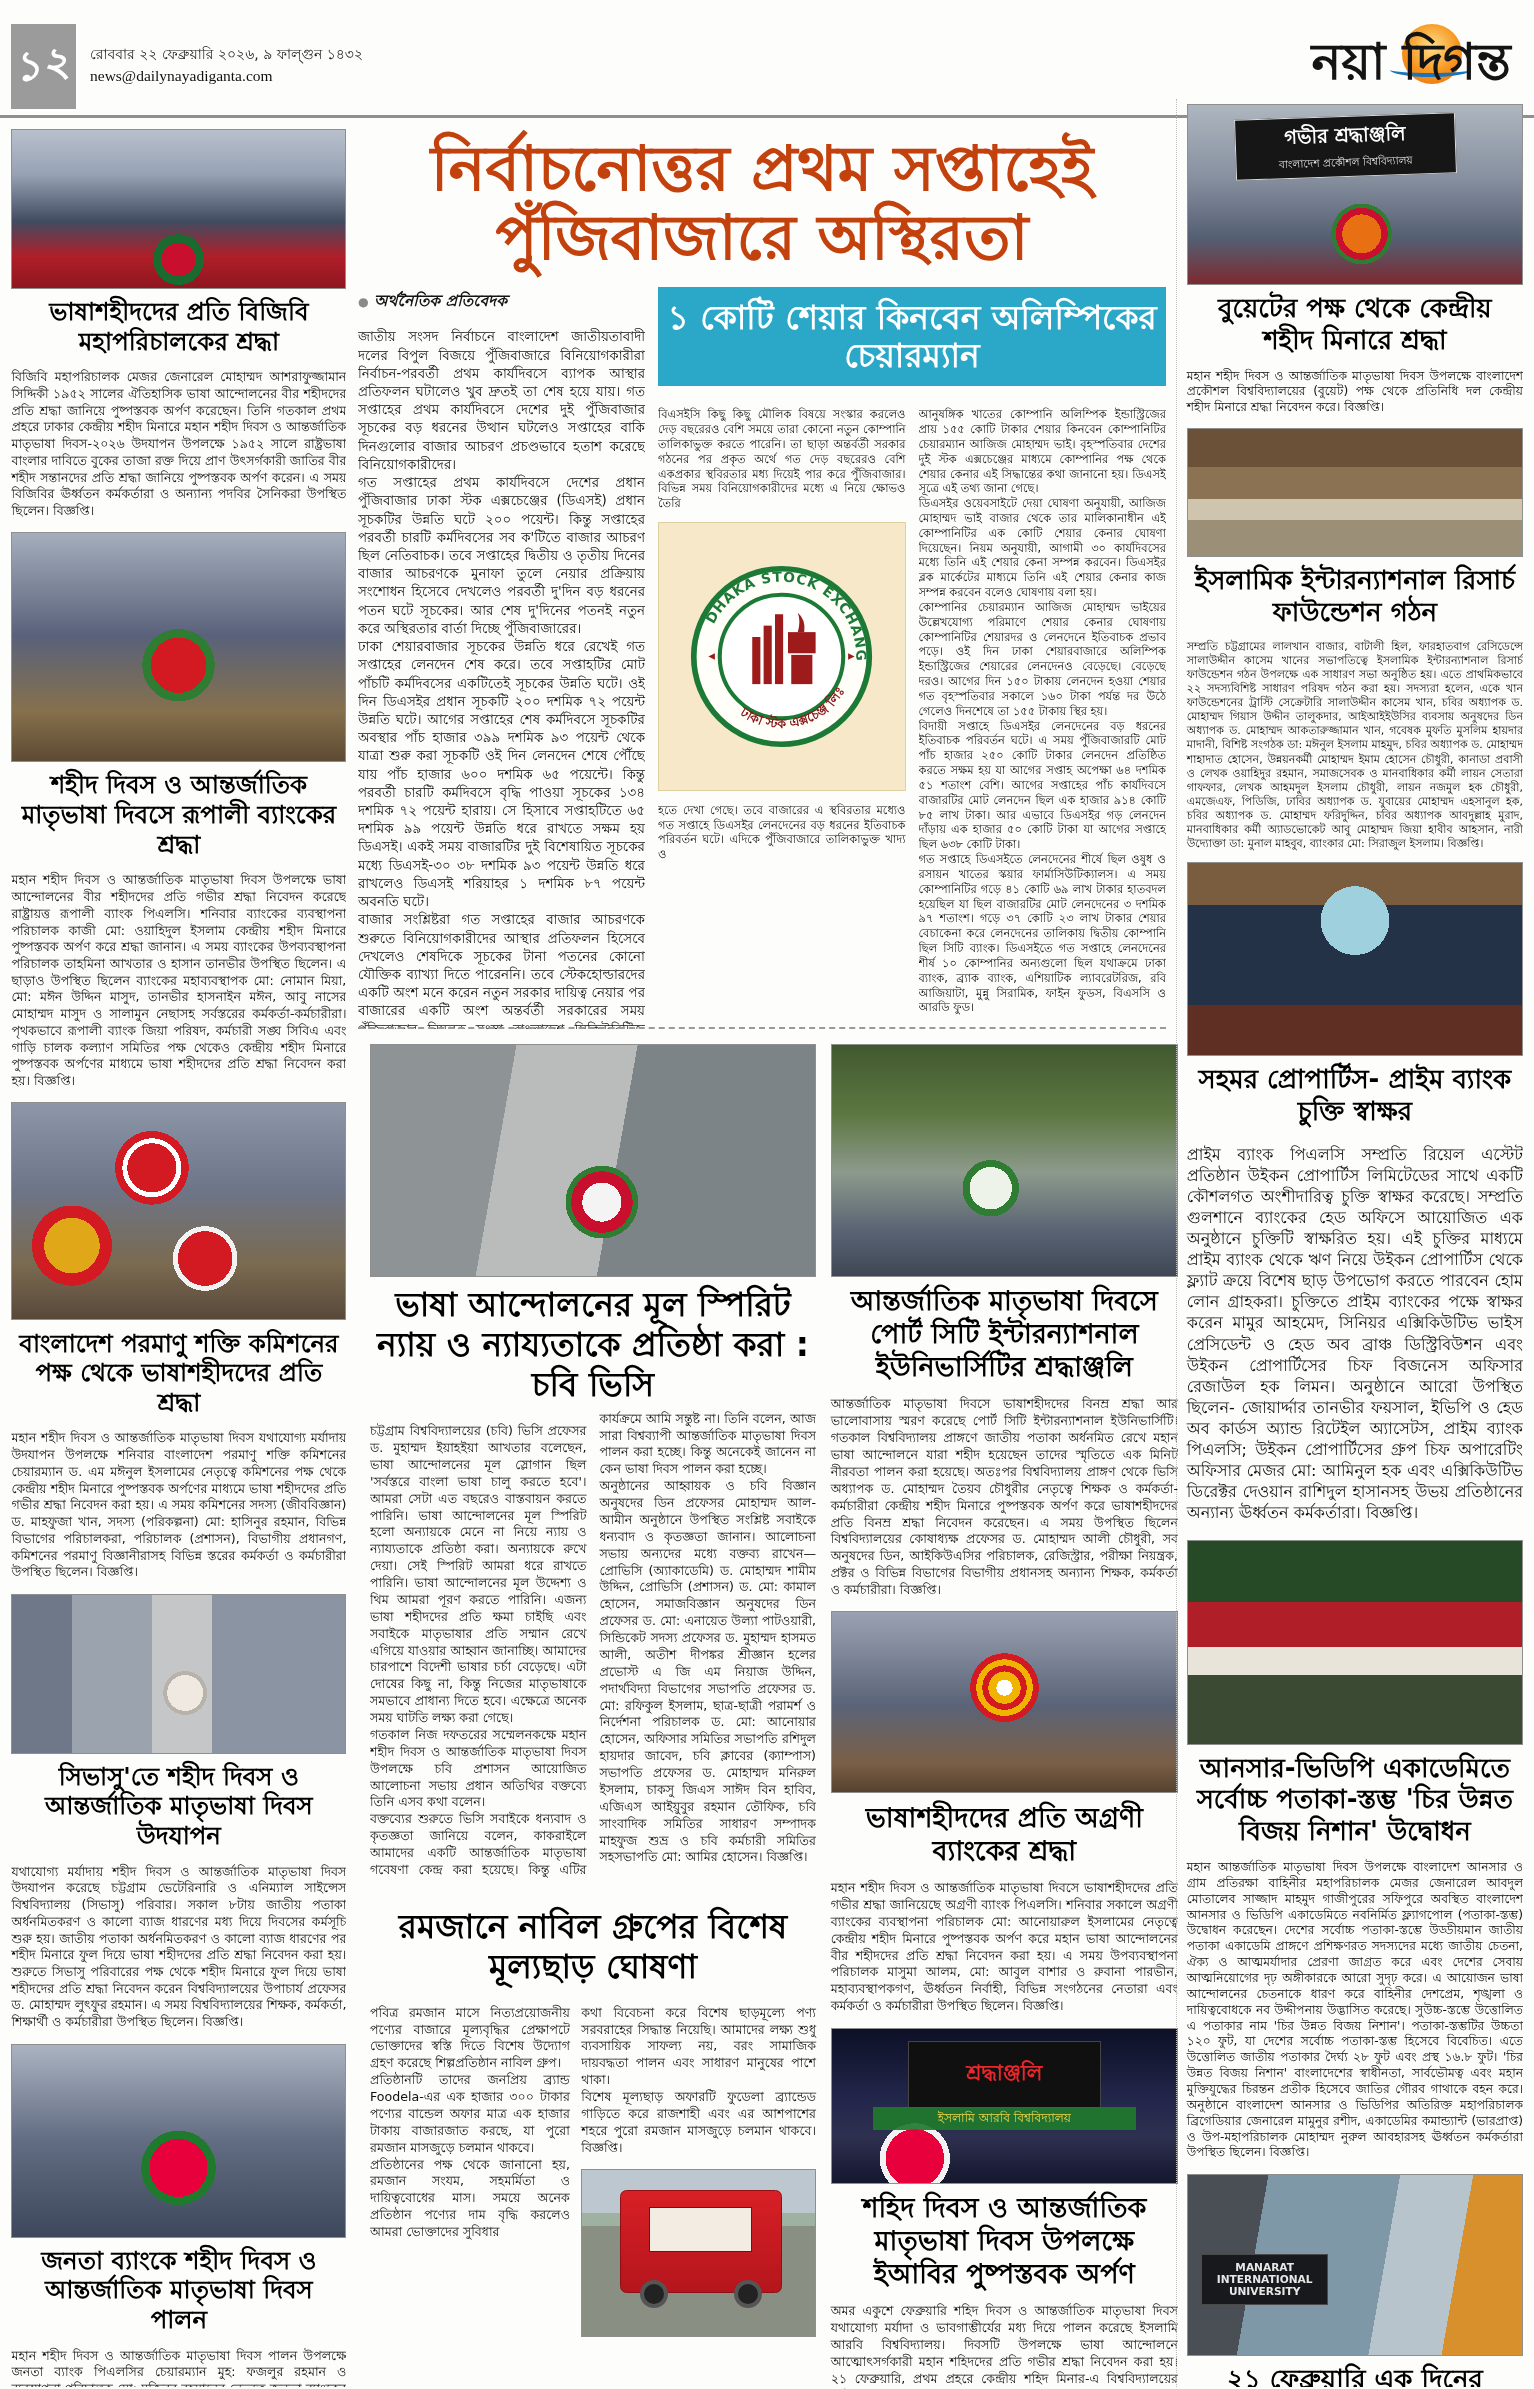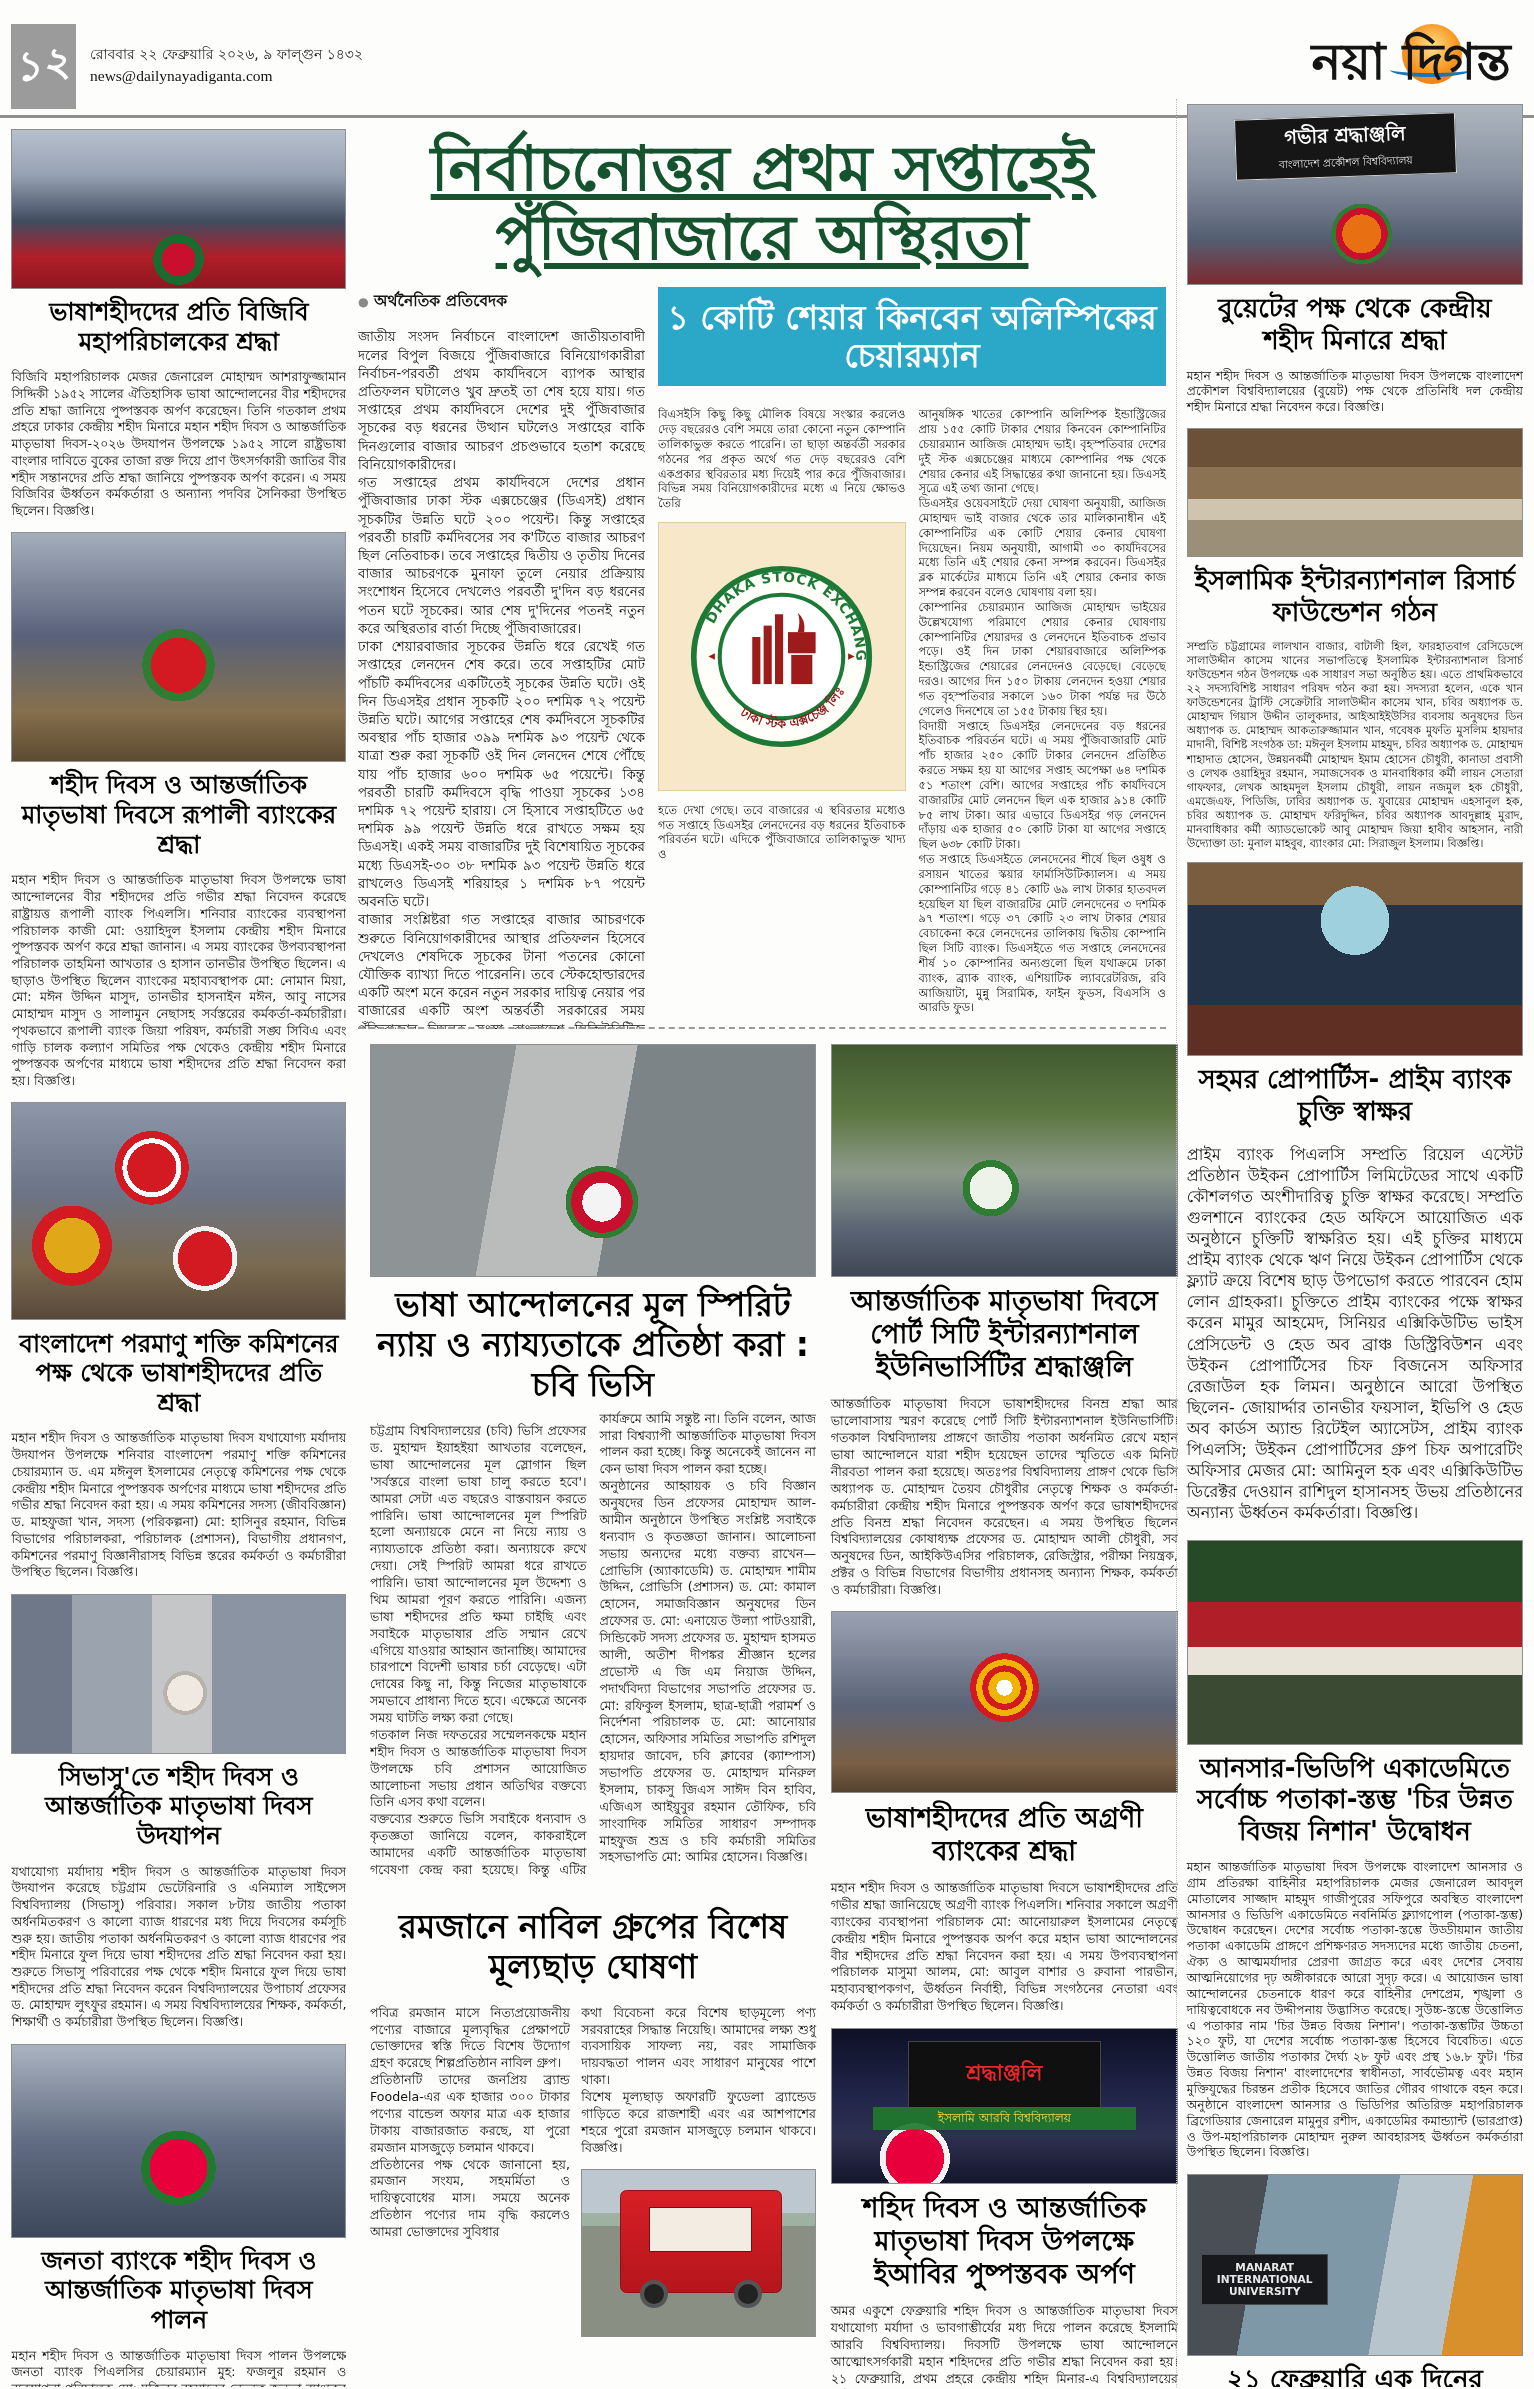--- a/index.html
+++ b/index.html
@@ -47,24 +47,24 @@
   .ph-cvasu{height:160px;background:
      radial-gradient(circle at 52% 62%,#efe9e2 0 9%,#b7b2aa 9% 11%,rgba(0,0,0,0) 11%),
      linear-gradient(90deg,#6f7888 0 18%,#9aa3ae 18% 42%,#c4c6c8 42% 60%,#8b94a2 60% 100%),
      linear-gradient(180deg,#9aa3b0,#4c5568);}
   .ph-janata{height:194px;background:
      radial-gradient(circle at 50% 64%,#e8003d 0 14%,#1f7a2d 14% 18%,rgba(0,0,0,0) 18%),
      linear-gradient(180deg,#aab3c0 0%,#626c82 50%,#3e485c 100%);}
 
   
   .mainstory{position:absolute;left:358px;top:124px;width:808px;}
-  .ms-head{color:#14532d;font-weight:bold;font-size:62px;line-height:1.12;text-align:center;margin:9.8px 24.4px 14.7px;text-decoration:underline;}
+  .ms-head{color:#c2410c;font-weight:bold;font-size:62px;line-height:1.12;text-align:center;margin:9.8px 24.4px 14.7px;}
   .ms-body{display:flex;gap:13px;height:742px;overflow:hidden;}
   .ms-colA{width:287px;flex:none;}
-  .ms-byline{font-size:15.5px;font-weight:bold;margin:1.6px 0 6.5px;}
+  .ms-byline{font-size:15.5px;font-weight:bold;margin:1.6px 0 6.5px;font-style:italic;}
   .ms-byline .dot{color:#8a8a8a;font-size:12.2px;}
   .ms-colA .bodytxt{font-size:13.4px;line-height:1.36;}
   .ms-right{flex:1;display:flex;flex-direction:column;}
   .cyanbox{background:#2ba7c7;color:#fff;font-size:33px;font-weight:bold;text-align:center;
            padding:11.4px 6.5px;margin-bottom:9.8px;line-height:1.15;}
   .ms-right-cols{display:flex;gap:13px;flex:1;overflow:hidden;}
   .ms-colB,.ms-colC{width:50%;}
   .ms-colB .bodytxt,.ms-colC .bodytxt{font-size:11.4px;line-height:1.3;}
   .dsebox{background:#f6e8c8;border:0.8px solid #e0cf9f;height:269px;display:flex;
           align-items:center;justify-content:center;margin:8.1px 0;}

